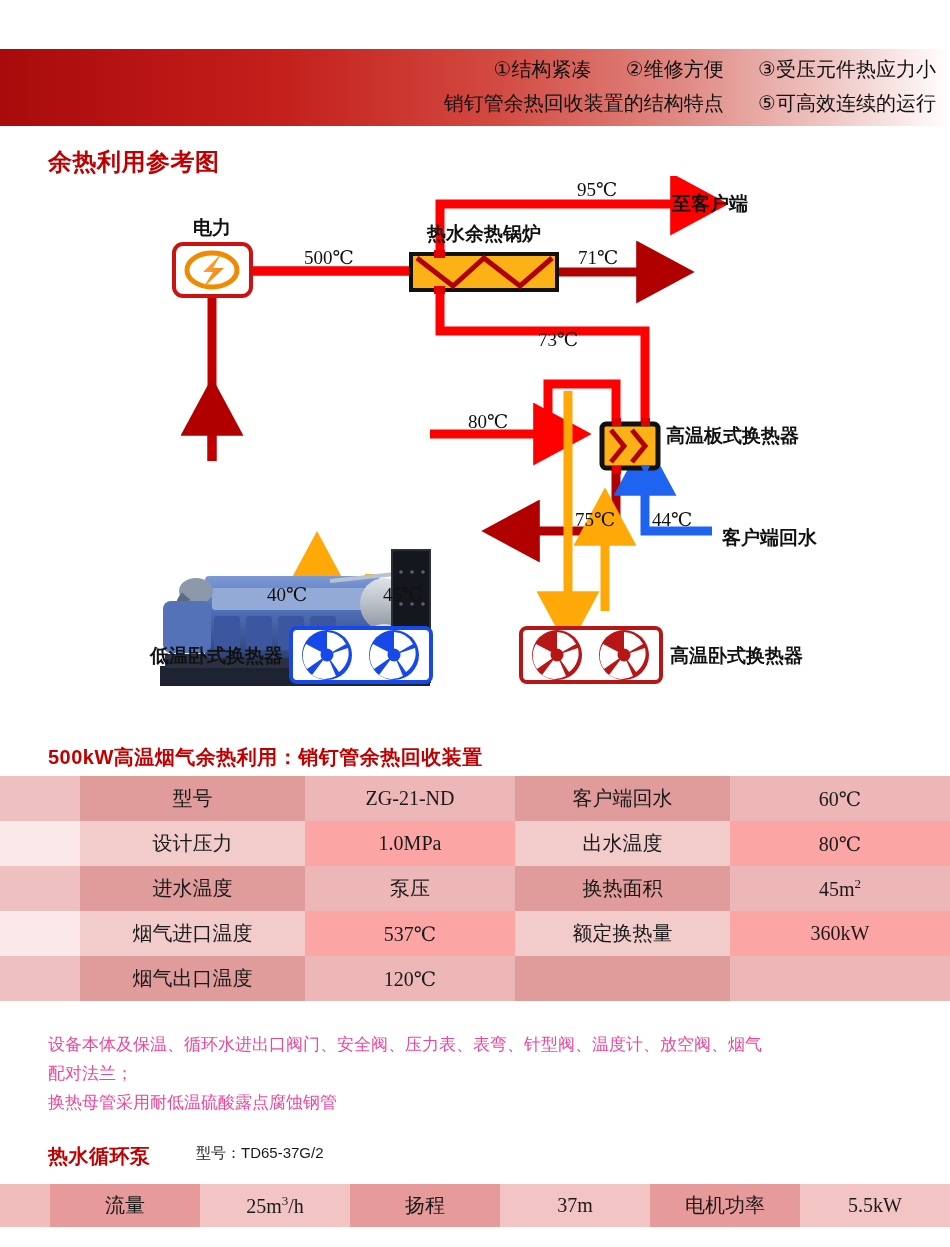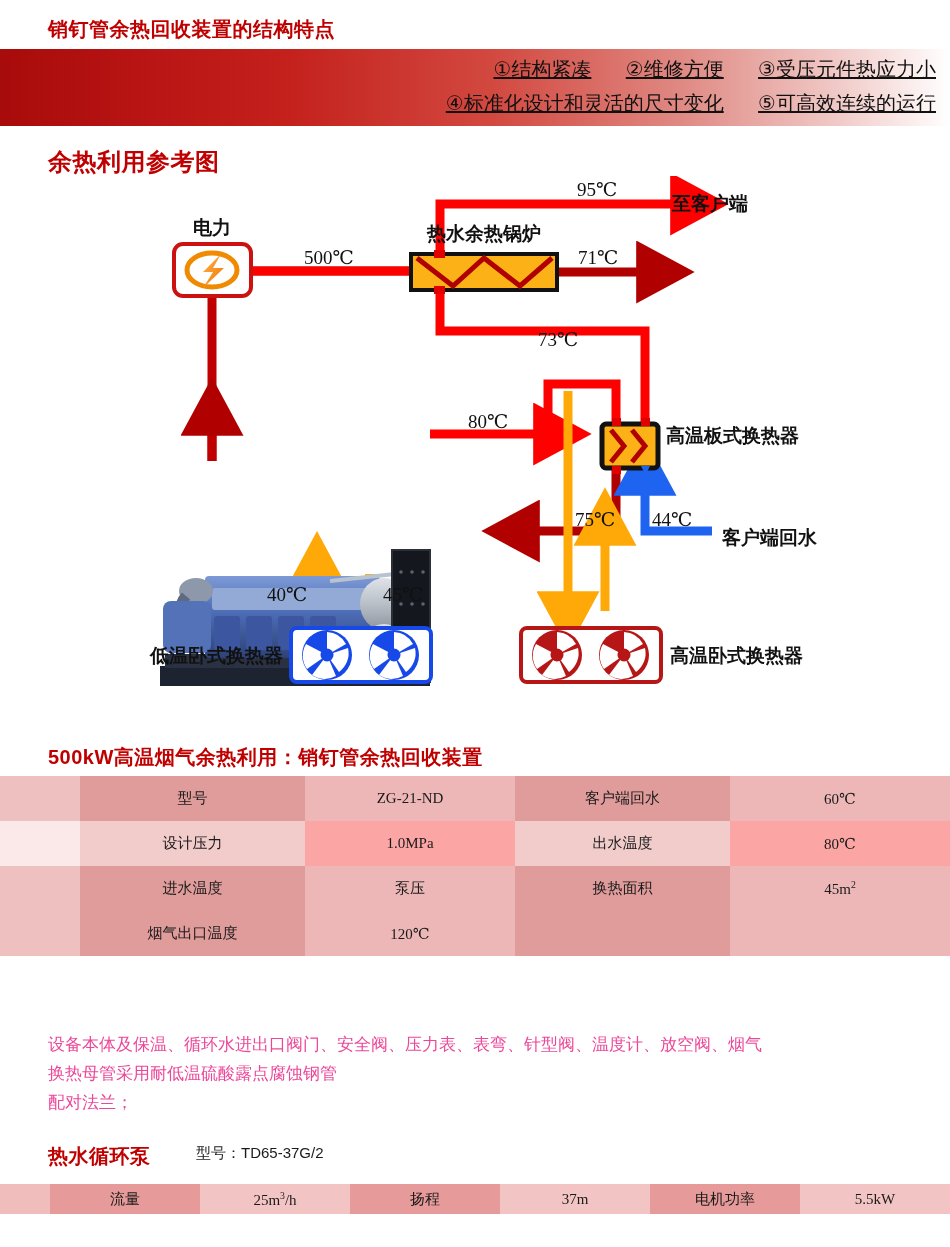--- a/index.html
+++ b/index.html
@@ -37,52 +37,52 @@
         #a80b0b 0%, #b51212 12%, #c4201c 30%, #d24940 52%,
         #e08a84 72%, #f0c9c6 88%, #ffffff 100%);
   }
   .feature-lines {
     position: absolute; left: 0; top: 52px; width: 950px; height: 74px;
     color: #111; font-size: 20px; line-height: 34px;
     font-family: "DejaVu Sans", "Liberation Sans", sans-serif;
     text-align: right; padding-right: 14px;
   }
   .feature-lines .frow { white-space: nowrap; }
-  .feature-lines .fitem { display: inline-block; margin-left: 28px; text-decoration: underline; }
+  .feature-lines .fitem { display: inline-block; margin-left: 28px; }
 
   
   .diagram { position: absolute; left: 0; top: 176px; width: 950px; height: 535px; }
   .diagram svg { display: block; }
 
   
   .tbl { position: absolute; border-collapse: collapse; table-layout: fixed; }
   .tbl td {
     text-align: center; vertical-align: middle;
     font-family: "Liberation Serif", "DejaVu Serif", serif;
-    font-size: 15px; color: #1a1a1a;
+    font-size: 20px; color: #1a1a1a;
     border: none;
   }
   
   #spec-table { left: 0; top: 776px; width: 950px; }
   #spec-table td { height: 45px; }
   #spec-table col.pad { width: 80px; }
   #spec-table col.c1  { width: 225px; }
   #spec-table col.c2  { width: 210px; }
   #spec-table col.c3  { width: 215px; }
   #spec-table col.c4  { width: 220px; }
   .r-odd  .lab { background: #e09b9b; }
   .r-odd  .val { background: #edb7b7; }
   .r-odd  .pad { background: #eec0c0; }
   .r-even .lab { background: #f2cbcb; }
   .r-even .val { background: #fca5a5; }
   .r-even .pad { background: #fbe9e9; }
 
   
   #pump-table { left: 0; top: 1184px; width: 950px; }
-  #pump-table td { height: 30px; }
+  #pump-table td { height: 43px; }
   #pump-table col.pad  { width: 50px; }
   #pump-table col.pcol { width: 150px; }
   #pump-table col.padr { width: 150px; }
   #pump-table .lab { background: #e79a9a; }
   #pump-table .val { background: #f3c4c4; }
   #pump-table .pad { background: #f0bcbc; }
 
   sup { font-size: 0.65em; vertical-align: super; }
 
   
@@ -91,32 +91,31 @@
     font-size: 17px; line-height: 29px; color: #ec4899;
     font-family: "DejaVu Sans", "Liberation Sans", sans-serif;
   }
   .notes p { margin: 0; }
 </style>
 </head>
 <body>
 
 <div class="page">
 
-  <div class="sec-title" id="title-features">销钉管余热回收装置的结构特点</div>
 
   <div class="gradient-band"></div>
 
   <div class="feature-lines">
     <div class="frow">
       <span class="fitem">①结构紧凑</span>
       <span class="fitem">②维修方便</span>
       <span class="fitem">③受压元件热应力小</span>
     </div>
     <div class="frow">
-      <span class="fitem">④标准化设计和灵活的尺寸变化</span>
+      <span class="fitem">销钉管余热回收装置的结构特点</span>
       <span class="fitem">⑤可高效连续的运行</span>
     </div>
   </div>
 
   <div class="sec-title" id="title-refdiagram">余热利用参考图</div>
 
   <div class="diagram">
   <svg width="950" height="535" viewBox="0 0 950 535" xmlns="http://www.w3.org/2000/svg">
     <defs>
       <marker id="ah-red" markerWidth="7" markerHeight="7" refX="2.2" refY="3.5" orient="auto">
@@ -327,34 +326,41 @@
         <td class="lab">出水温度</td>
         <td class="val">80℃</td>
       </tr>
       <tr class="r-odd">
         <td class="pad"></td>
         <td class="lab">进水温度</td>
         <td class="val">泵压</td>
         <td class="lab">换热面积</td>
         <td class="val"><span>45m</span><sup>2</sup></td>
       </tr>
+      <tr class="r-even">
+        <td class="pad"></td>
+        <td class="lab">烟气进口温度</td>
+        <td class="val">537℃</td>
+        <td class="lab">额定换热量</td>
+        <td class="val">360kW</td>
+      </tr>
       <tr class="r-odd">
         <td class="pad"></td>
         <td class="lab">烟气出口温度</td>
         <td class="val">120℃</td>
         <td class="lab"></td>
         <td class="val"></td>
       </tr>
     </tbody>
   </table>
 
   <div class="notes">
     <p>设备本体及保温、循环水进出口阀门、安全阀、压力表、表弯、针型阀、温度计、放空阀、烟气</p>
+    <p>配对法兰；</p>
     <p>换热母管采用耐低温硫酸露点腐蚀钢管</p>
-    <p>配对法兰；</p>
   </div>
 
   <div class="sec-title" id="title-pump">热水循环泵</div>
   <div id="pump-model">型号：TD65-37G/2</div>
 
   <table class="tbl" id="pump-table">
     <colgroup>
       <col class="pad">
         <col class="pcol">
         <col class="pcol">

